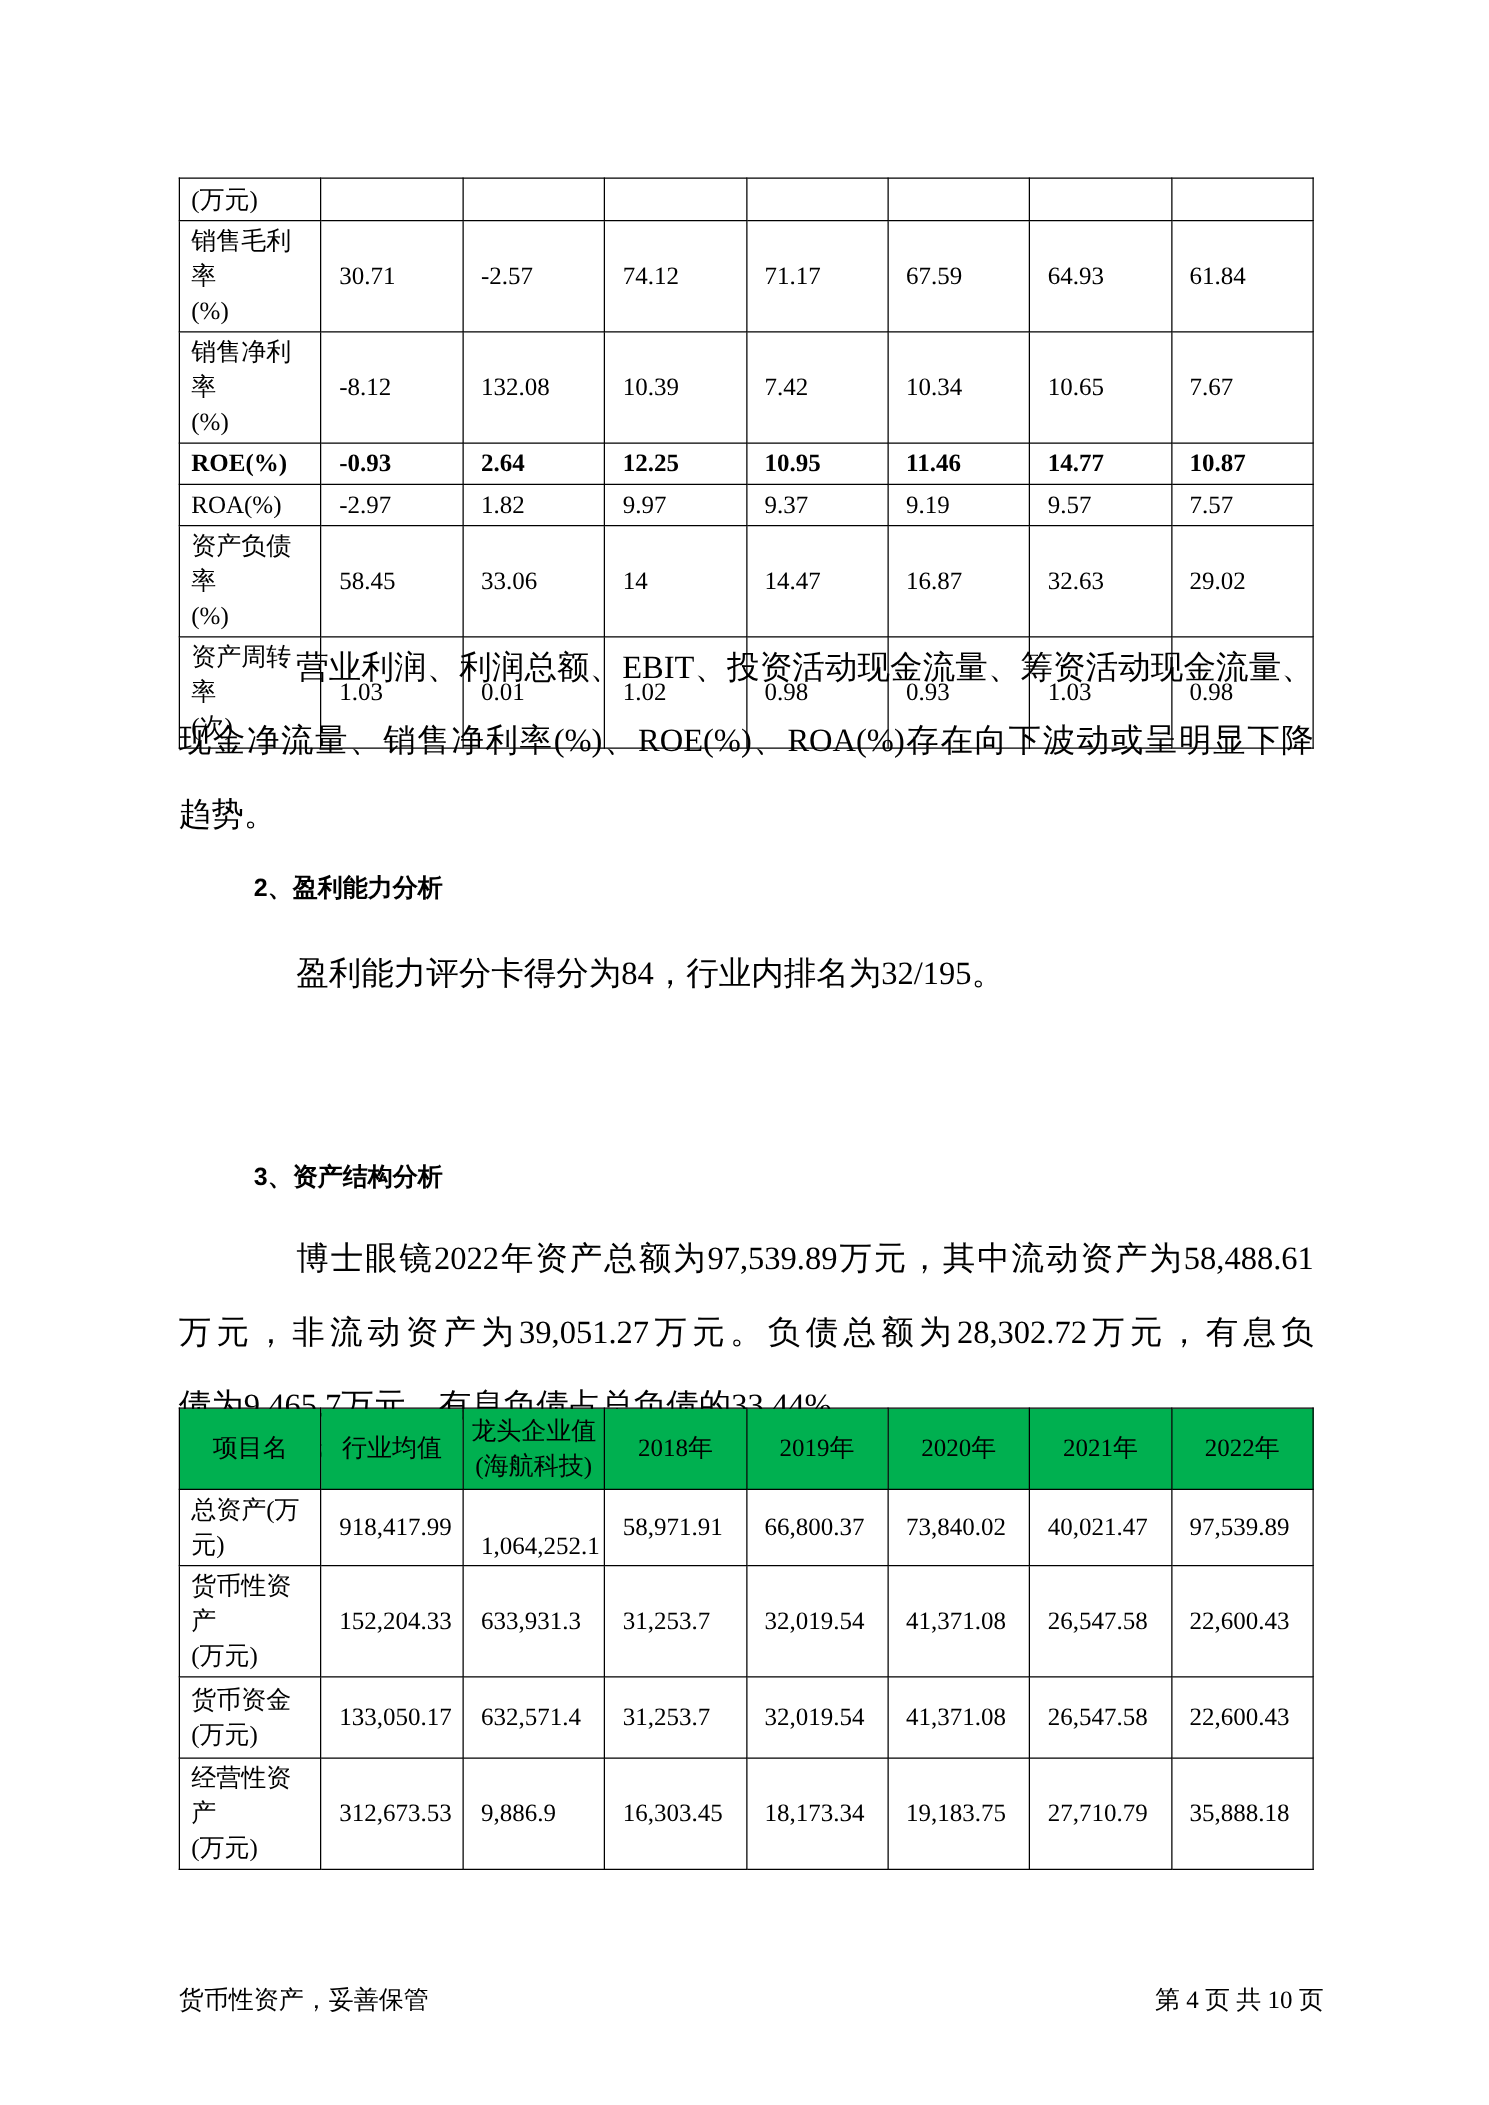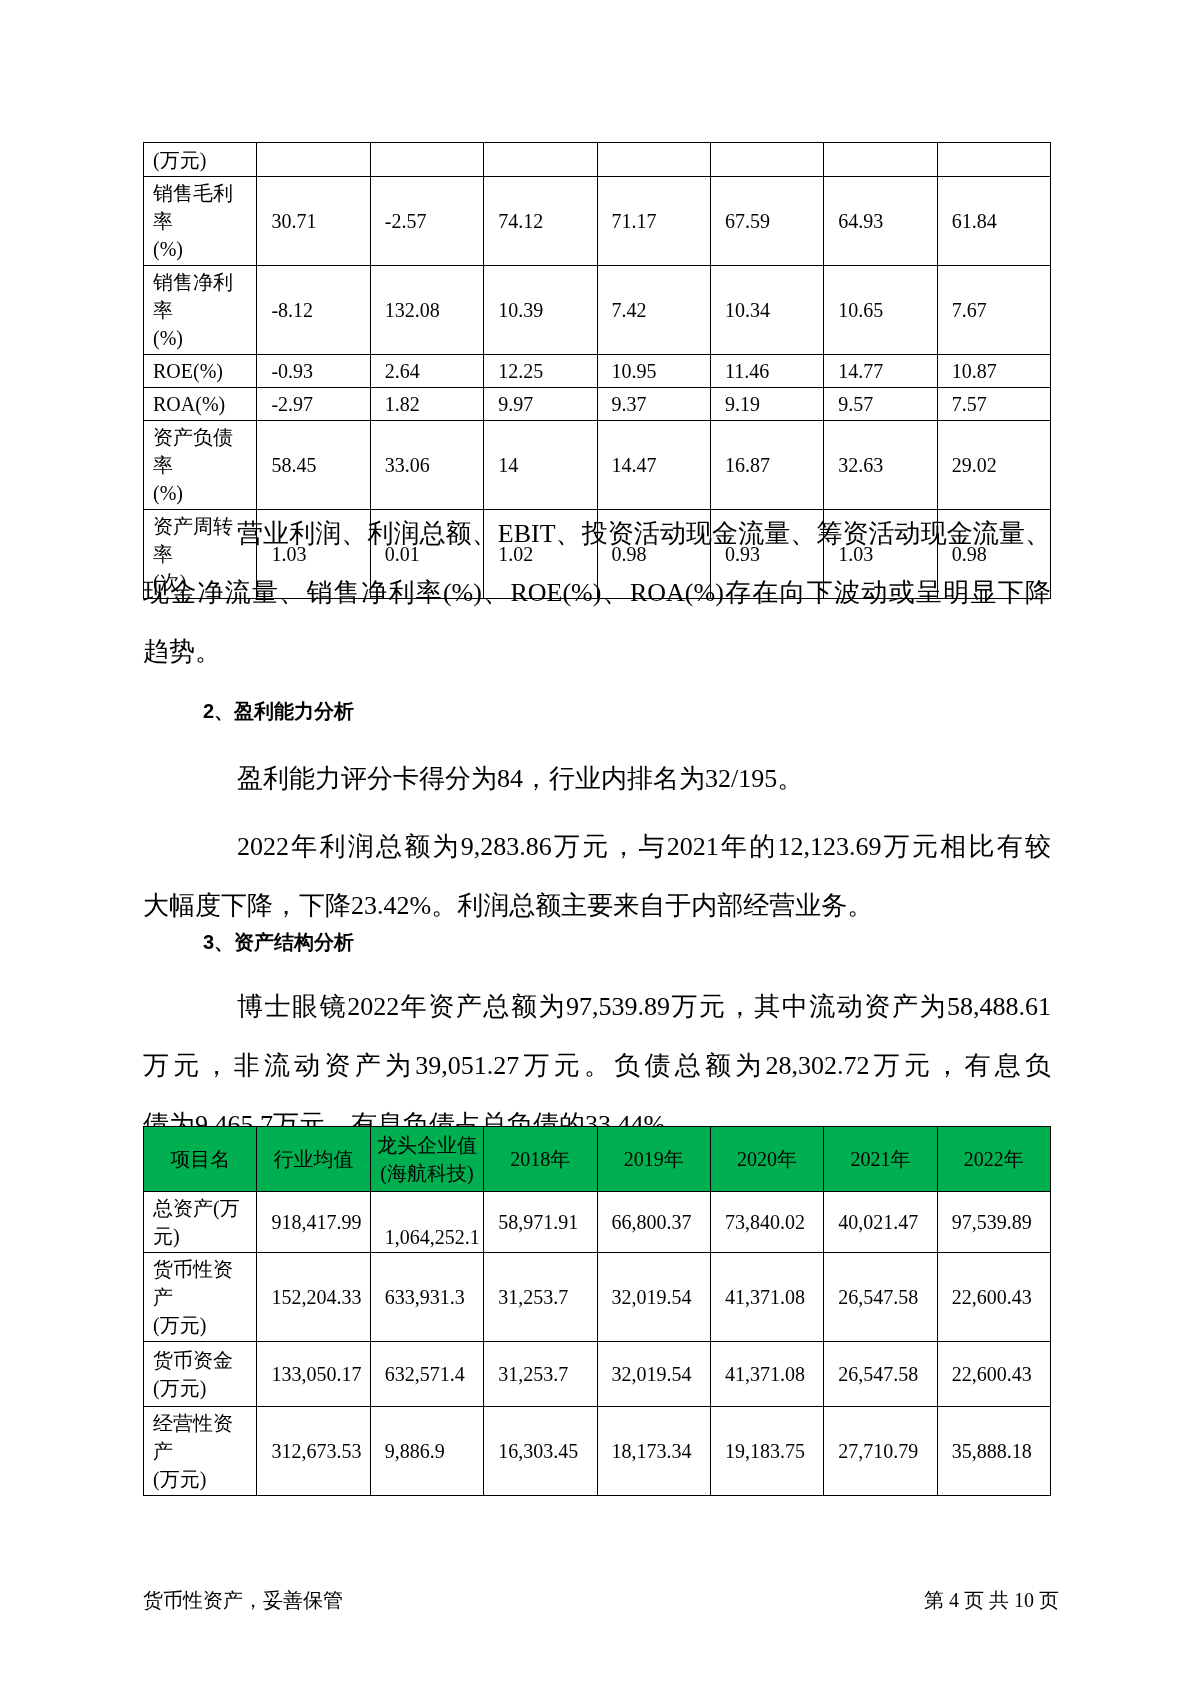--- a/index.html
+++ b/index.html
@@ -21,21 +21,21 @@
   }
   td.lbl{padding:2px 4px 2px 9px;white-space:pre-line;text-align:left;}
   td.num{padding:2px 2px 2px 14px;white-space:nowrap;text-align:left;}
   table.tbl th{
     font-weight:normal;text-align:center;white-space:pre-line;padding:2px 3px;
   }
   #table1{top:142px;}
   #table1 tr:nth-child(1){height:34px;}
   #table1 tr:nth-child(2){height:66px;}
   #table1 tr:nth-child(3){height:62px;}
-  #table1 tr:nth-child(4){height:31px;}
+  #table1 tr:nth-child(4){height:31px;font-weight:bold;}
   #table1 tr:nth-child(5){height:31px;}
   #table1 tr:nth-child(6){height:66px;}
   #table1 tr:nth-child(7){height:63px;}
 
   #table2{top:1126px;}
   #table2 thead tr{height:65px;}
   #table2 tbody tr:nth-child(1){height:56px;}
   #table2 tbody tr:nth-child(2){height:65px;}
   #table2 tbody tr:nth-child(3){height:65px;}
   #table2 tbody tr:nth-child(4){height:63px;}
@@ -166,24 +166,20 @@
       <div class="line">现金净流量、销售净利率(%)、ROE(%)、ROA(%)存在向下波动或呈明显下降</div>
       <div class="line last">趋势。</div>
     </div>
 
   <div class="h2" id="heading-2">2、盈利能力分析</div>
 
   <div class="para" id="para-score">
       <div class="line first last">盈利能力评分卡得分为84，行业内排名为32/195。</div>
     </div>
 
-  <div class="para" id="para-profit">
-      <div class="line first">2022年利润总额为9,283.86万元，与2021年的12,123.69万元相比有较</div>
-      <div class="line last">大幅度下降，下降23.42%。利润总额主要来自于内部经营业务。</div>
-    </div>
 
   <div class="h2" id="heading-3">3、资产结构分析</div>
 
   <div class="para" id="para-assets">
       <div class="line first">博士眼镜2022年资产总额为97,539.89万元，其中流动资产为58,488.61</div>
       <div class="line">万元，非流动资产为39,051.27万元。负债总额为28,302.72万元，有息负</div>
       <div class="line last">债为9,465.7万元，有息负债占总负债的33.44%。</div>
     </div>
 
   <div class="caption">资产负债结构分析</div>

